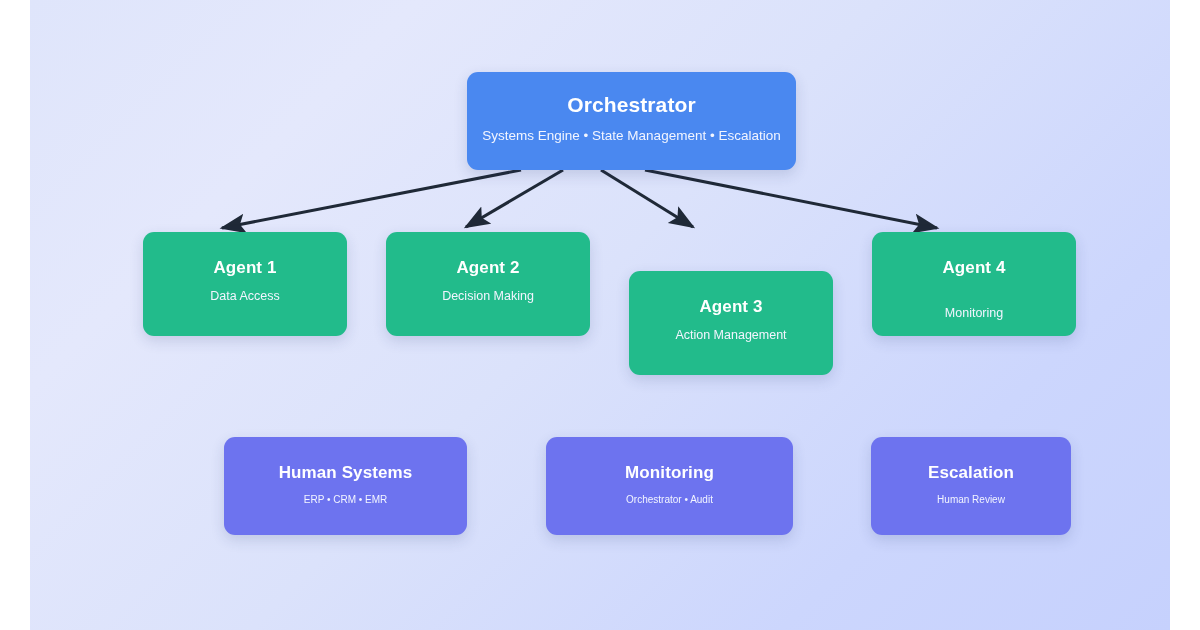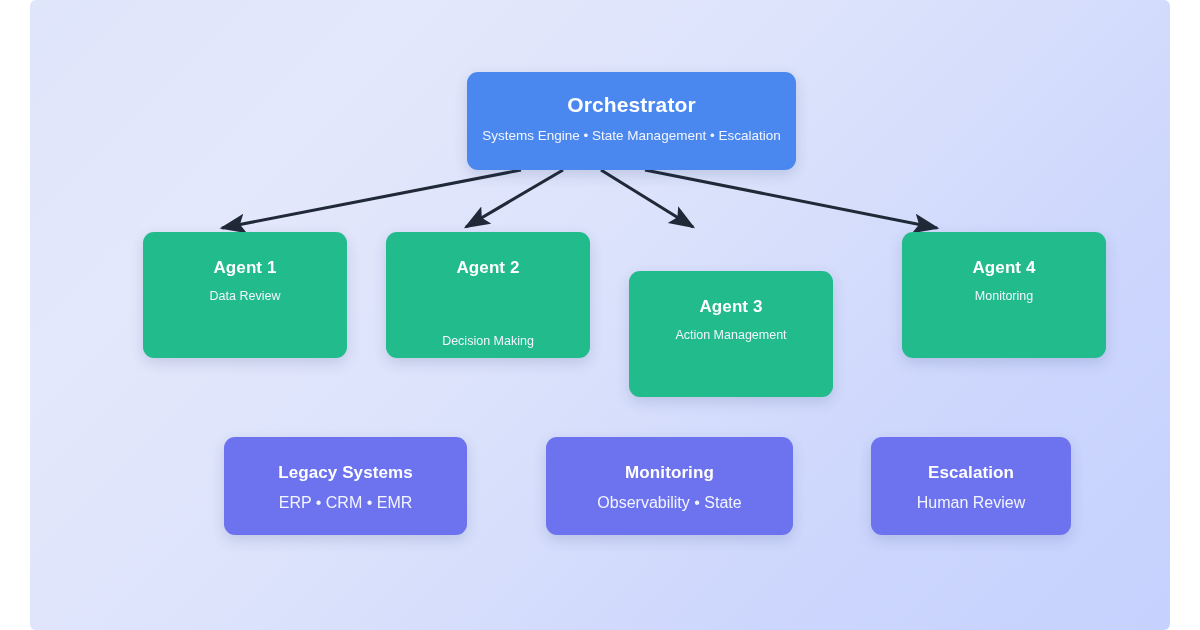--- a/index.html
+++ b/index.html
@@ -24,21 +24,20 @@
 
   
   #diagram-panel {
     position: absolute;
     left: 30px;
     top: 0px;
     width: 1140px;
     height: 630px;
     background: linear-gradient(135deg, #dfe5fb 0%, #e4e8fc 22%, #dbe2fb 48%, #ccd6fd 78%, #c6d1fd 100%);
     overflow: hidden;
-    border-radius: 6px;
   }
 
   
   #connector-layer {
     position: absolute;
     left: 0;
     top: 0;
     width: 1200px;
     height: 630px;
     pointer-events: none;
@@ -82,50 +81,50 @@
   }
   #node-orchestrator .node-sub {
     font-size: 13.5px;
     margin-top: 11px;
   }
 
   
   .node-agent {
     top: 232px;
     width: 204px;
-    height: 126px;
+    height: 104px;
     background: #22bb8b;
     justify-content: flex-start;
   }
   .node-agent .node-title {
     font-size: 17px;
     margin-top: 26px;
   }
   .node-agent .node-sub {
     font-size: 12.5px;
     margin-top: 11px;
   }
   #node-agent-1 { left: 113px; }
-  #node-agent-2 { left: 356px; gap: 45px; }
+  #node-agent-2 { left: 356px; }
   #node-agent-3 { left: 599px; margin-top: 39px; }
-  #node-agent-4 { left: 872px; }
+  #node-agent-4 { left: 842px; gap: 17px; }
 
   
   .node-support {
     top: 437px;
     height: 98px;
     background: #6d73ef;
     justify-content: flex-start;
   }
   .node-support .node-title {
     font-size: 17px;
     margin-top: 26px;
   }
   .node-support .node-sub {
-    font-size: 16px;
+    font-size: 10px;
     margin-top: 11px;
   }
   #node-legacy-systems { left: 194px; width: 243px; }
   #node-monitoring     { left: 516px; width: 247px; }
   #node-escalation     { left: 841px; width: 200px; }
 </style>
 </head>
 <body>
 
 <div id="canvas">
@@ -148,46 +147,46 @@
       <line x1="645" y1="170" x2="937" y2="228" stroke="#1f2937" stroke-width="3.1" marker-end="url(#arrowhead)"></line>
     </svg>
 
     <div class="node" id="node-orchestrator">
       <div class="node-title">Orchestrator</div>
       <div class="node-sub">Systems Engine • State Management • Escalation</div>
     </div>
 
     <div class="node node-agent" id="node-agent-1">
       <div class="node-title">Agent 1</div>
-      <div class="node-sub">Data Review</div>
+      <div class="node-sub">Data Access</div>
     </div>
 
     <div class="node node-agent" id="node-agent-2">
       <div class="node-title">Agent 2</div>
       <div class="node-sub">Decision Making</div>
     </div>
 
     <div class="node node-agent" id="node-agent-3">
       <div class="node-title">Agent 3</div>
       <div class="node-sub">Action Management</div>
     </div>
 
     <div class="node node-agent" id="node-agent-4">
       <div class="node-title">Agent 4</div>
       <div class="node-sub">Monitoring</div>
     </div>
 
     <div class="node node-support" id="node-legacy-systems">
-      <div class="node-title">Legacy Systems</div>
+      <div class="node-title">Human Systems</div>
       <div class="node-sub">ERP • CRM • EMR</div>
     </div>
 
     <div class="node node-support" id="node-monitoring">
       <div class="node-title">Monitoring</div>
-      <div class="node-sub">Observability • State</div>
+      <div class="node-sub">Orchestrator • Audit</div>
     </div>
 
     <div class="node node-support" id="node-escalation">
       <div class="node-title">Escalation</div>
       <div class="node-sub">Human Review</div>
     </div>
 
   </div>
 </div>
 

